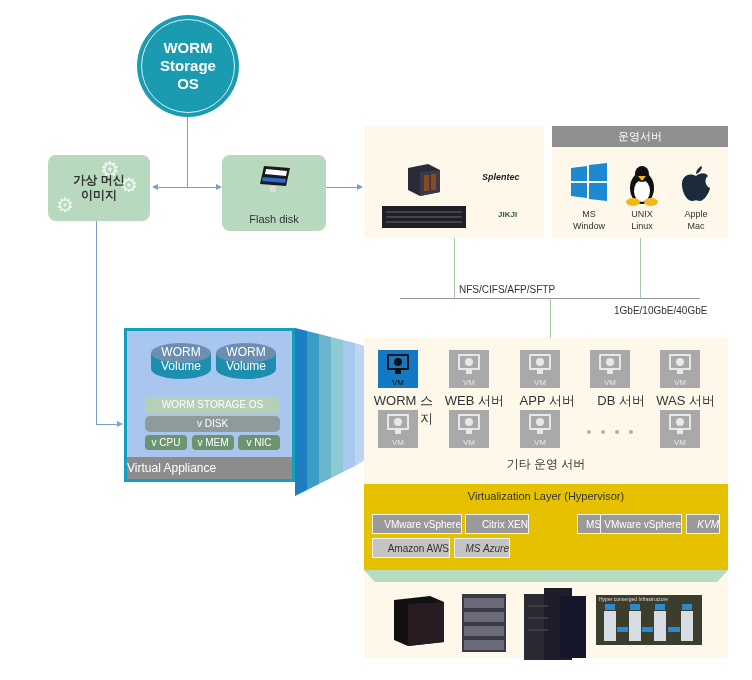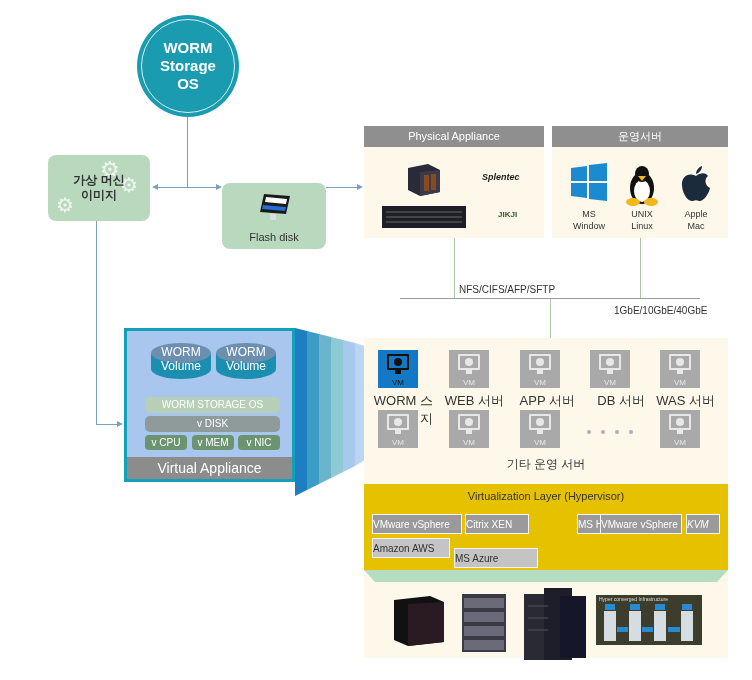--- a/index.html
+++ b/index.html
@@ -16,38 +16,38 @@
   
   .worm-circle { position: absolute; left: 137px; top: 15px; width: 102px; height: 102px; border-radius: 50%;
     background: #1a9bb0; display: flex; align-items: center; justify-content: center; }
   .worm-circle::before { content: ""; position: absolute; inset: 4px; border-radius: 50%; border: 1.5px solid #d8f0f4; }
   .worm-circle-text { color: #fff; font-size: 15px; font-weight: bold; text-align: center; line-height: 18px; white-space: pre-line; position: relative; }
 
   .green-box { position: absolute; background: #b9d9bf; border-radius: 8px; }
   .vm-image-box { left: 48px; top: 155px; width: 102px; height: 66px; display: flex; align-items: center; justify-content: center; }
   .vm-image-text { font-size: 12px; font-weight: bold; color: #333; text-align: center; line-height: 15px; white-space: pre-line; position: relative; }
   .gear { position: absolute; color: #eef6ef; font-size: 18px; line-height: 1; }
-  .flash-box { left: 222px; top: 155px; width: 104px; height: 66px; margin-top: 28px; }
+  .flash-box { left: 222px; top: 155px; width: 104px; height: 76px; }
   .flash-label { position: absolute; left: 0; right: 0; bottom: 6px; text-align: center; font-size: 11px; color: #333; }
   .flash-icon { position: absolute; left: 36px; top: 9px; width: 34px; height: 30px; }
 
   
   .panel { position: absolute; background: #fdf8ea; }
   .panel-header { position: absolute; left: 0; right: 0; top: 0; height: 21px; background: #8f8f8f; color: #fff;
     font-size: 11px; text-align: center; line-height: 21px; }
   .phys-panel { left: 364px; top: 126px; width: 180px; height: 112px; }
   .ops-panel { left: 552px; top: 126px; width: 176px; height: 112px; }
 
   .os-label { position: absolute; font-size: 9px; color: #333; text-align: center; line-height: 12px; white-space: pre-line; width: 50px; }
 
   .net-label { position: absolute; font-size: 10px; color: #333; }
 
   
   .va-box { position: absolute; left: 124px; top: 328px; width: 171px; height: 154px; background: #a9c6ee; border: 3px solid #12a1b8; }
-  .va-footer { position: absolute; left: 0; right: 0; bottom: 0; height: 22px; background: #8c8c8c; color: #fff; font-size: 14px; text-align: center; line-height: 22px; }
+  .va-footer { position: absolute; left: 0; right: 0; bottom: 0; height: 22px; background: #8c8c8c; color: #fff; font-size: 12px; text-align: left; line-height: 22px; }
   .cyl { position: absolute; width: 64px; height: 40px; }
   .cyl-text { position: absolute; left: 0; right: 0; text-align: center; color: #fff; font-size: 12px; line-height: 14px; }
   .va-bar { position: absolute; left: 18px; width: 135px; height: 16px; border-radius: 5px; color: #fff; font-size: 10px; text-align: center; line-height: 16px; }
   .va-chip { position: absolute; width: 42px; height: 15px; border-radius: 4px; background: #6c9470; color: #fff; font-size: 10px; text-align: center; line-height: 15px; }
 
   
   .srv-panel { position: absolute; left: 364px; top: 338px; width: 364px; height: 320px; background: #fdf8ea; }
   .vm-tile { position: absolute; width: 40px; height: 38px; background: #a9a9a9; }
   .vm-tile.active { background: #1479c4; }
   .vm-tile .mon { position: absolute; left: 9px; top: 4px; width: 22px; height: 16px; border: 2px solid #e8e8e8; border-radius: 1px; }
@@ -57,21 +57,21 @@
   .vm-tile .stand { position: absolute; left: 17px; top: 20px; width: 6px; height: 4px; background: #e8e8e8; }
   .vm-tile.active .stand { background: #111; }
   .vm-tile .vm-txt { position: absolute; left: 0; right: 0; bottom: 1px; text-align: center; font-size: 8px; color: #e8e8e8; }
   .vm-tile.active .vm-txt { color: #111; }
   .vm-caption { position: absolute; font-size: 13px; color: #333; text-align: right; width: 70px; }
   .dot { position: absolute; width: 4px; height: 4px; border-radius: 50%; background: #b0b0b0; }
   .other-label { position: absolute; left: 0; right: 0; top: 118px; text-align: center; font-size: 12px; color: #333; }
 
   .hyper-box { position: absolute; left: 0; top: 146px; width: 364px; height: 86px; background: #e6c100; }
   .hyper-title { position: absolute; left: 0; right: 0; top: 6px; text-align: center; font-size: 11px; color: #333; }
-  .hv { position: absolute; height: 20px; background: #9a9a9a; color: #fff; font-size: 10px; text-align: left; line-height: 20px; border: 1px solid #f3f3f3; }
+  .hv { position: absolute; height: 20px; background: #9a9a9a; color: #fff; font-size: 10px; text-align: right; line-height: 20px; border: 1px solid #f3f3f3; }
   .hv.light { background: #c4c4c4; color: #333; }
   .hyper-base { position: absolute; left: 0; top: 232px; width: 364px; height: 12px; background: #b6dcc1;
     clip-path: polygon(0 0, 100% 0, 97% 100%, 3% 100%); }
 
   .hw { position: absolute; }
 </style>
 </head>
 <body>
 
 <div class="line-v" style="left:187px; top:117px; height:70px;"></div>
@@ -103,21 +103,20 @@
   <svg class="flash-icon" viewBox="0 0 34 30">
     <polygon points="6,2 32,4 28,22 2,20" fill="#1a1a1a"></polygon>
     <polygon points="8,5 29,7 28,12 7,10" fill="#fff"></polygon>
     <polygon points="5,13 28,15 27,19 4,17" fill="#2a6bd4"></polygon>
     <rect x="12" y="22" width="6" height="6" fill="#ddd"></rect>
   </svg>
   <div class="flash-label">Flash disk</div>
 </div>
 
 <div class="panel phys-panel">
-  <div class="panel-header">Physical Appliance</div>
   <svg class="abs" style="left:42px; top:36px;" width="36" height="34" viewBox="0 0 36 34">
     <polygon points="2,6 22,2 34,8 34,30 14,34 2,28" fill="#2a2a38"></polygon>
     <polygon points="14,10 34,8 34,30 14,34" fill="#3a3a48"></polygon>
     <rect x="18" y="13" width="5" height="16" fill="#8a4a20"></rect>
     <rect x="25" y="12" width="5" height="16" fill="#8a4a20"></rect>
   </svg>
   <svg class="abs" style="left:18px; top:78px;" width="84" height="26" viewBox="0 0 84 26">
     <rect x="0" y="2" width="84" height="22" fill="#1e1e28"></rect>
     <line x1="4" y1="8" x2="80" y2="8" stroke="#444" stroke-width="2"></line>
     <line x1="4" y1="13" x2="80" y2="13" stroke="#444" stroke-width="2"></line>
@@ -260,21 +259,21 @@
   <div class="other-label">기타 운영 서버</div>
 
   <div class="hyper-box">
     <div class="hyper-title">Virtualization Layer (Hypervisor)</div>
     <div class="hv" style="left:8px; top:30px; width:90px;">VMware vSphere</div>
     <div class="hv" style="left:101px; top:30px; width:64px;">Citrix XEN</div>
     <div class="hv" style="left:168px; top:30px; width:64px;margin-left:45px;">MS Hyper V</div>
     <div class="hv" style="left:236px; top:30px; width:82px;">VMware vSphere</div>
     <div class="hv" style="left:322px; top:30px; width:34px;font-style:italic;">KVM</div>
     <div class="hv light" style="left:8px; top:54px; width:78px;">Amazon AWS</div>
-    <div class="hv light" style="left:90px; top:64px; width:84px;">MS Azure</div>
+    <div class="hv light" style="left:90px; top:54px; width:56px;font-style:italic;">MS Azure</div>
   </div>
   <div class="hyper-base"></div>
 
   <svg class="hw" style="left:30px; top:258px;" width="52" height="50" viewBox="0 0 52 50">
     <polygon points="0,4 36,0 50,6 50,46 14,50 0,44" fill="#111"></polygon>
     <polygon points="14,8 50,6 50,46 14,50" fill="#2a1a22"></polygon>
   </svg>
   <svg class="hw" style="left:96px; top:254px;" width="48" height="62" viewBox="0 0 48 62">
     <rect x="2" y="2" width="44" height="58" fill="#3a3a44"></rect>
     <rect x="4" y="6" width="40" height="10" fill="#6a6a78"></rect>

